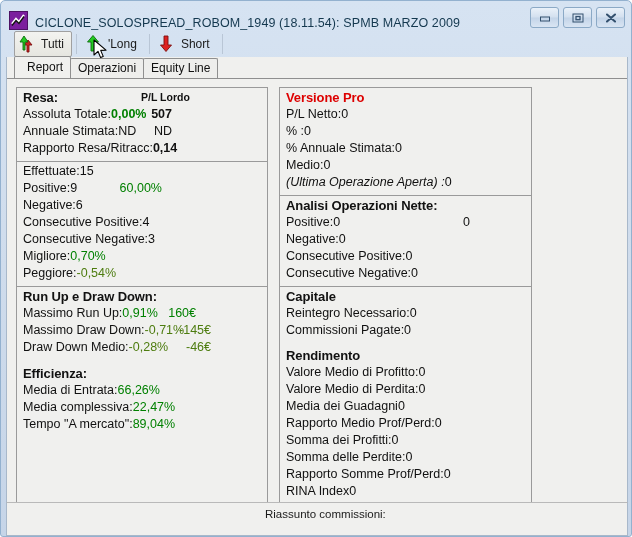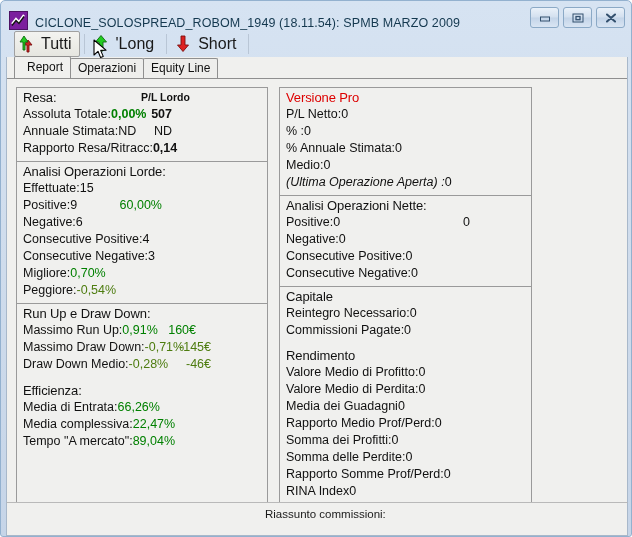--- a/index.html
+++ b/index.html
@@ -84,21 +84,21 @@
     gap: 5px;
     position: relative;
   }
   .tool-btn.selected {
     background: linear-gradient(to bottom, #f3f3f0, #e6e6e0);
     border: 1px solid #a0a0a0;
     border-radius: 2px;
     padding: 0 7px 0 3px;
   }
   .tool-label {
-    font-size: 16px;
+    font-size: 12px;
     color: #1a1a1a;
     white-space: nowrap;
   }
   .tool-sep {
     width: 1px;
     height: 20px;
     background: #b9c6d6;
     margin: 0 4px;
   }
   .arr-wrap { width:18px; height:20px; flex:0 0 auto; position:relative; }
@@ -182,21 +182,21 @@
     display: flex;
     align-items: baseline;
     height: 17px;
     padding: 0 7px 0 6px;
     font-size: 12.5px;
     color: #111111;
     white-space: nowrap;
   }
   .row .lbl { flex: 0 0 auto; }
   .hdr {
-    font-weight: normal;
+    font-weight: bold;
     font-size: 13px;
     letter-spacing: -0.1px;
   }
   .hdr-red { color: #dd0000; }
   .mid {
     position: absolute;
     text-align: right;
   }
   .row-rel { position: relative; }
 
@@ -336,23 +336,20 @@
           <span class="mid" style="right:95px;">ND</span>
           <span class="valB">ND</span>
         </div>
         <div class="row row-rel">
           <span class="lbl">Rapporto Resa/Ritracc:</span>
           <span class="valB bold">0,14</span>
         </div>
       </div>
 
       <div class="section">
-        <div class="row">
-          <span class="hdr">Analisi Operazioni Lorde:</span>
-        </div>
         <div class="row row-rel">
           <span class="lbl">Effettuate:</span>
           <span class="valB">15</span>
         </div>
         <div class="row row-rel">
           <span class="lbl">Positive:</span>
           <span class="mid green" style="right:105px;text-align:right;">60,00%</span>
           <span class="valB">9</span>
         </div>
         <div class="row row-rel">

